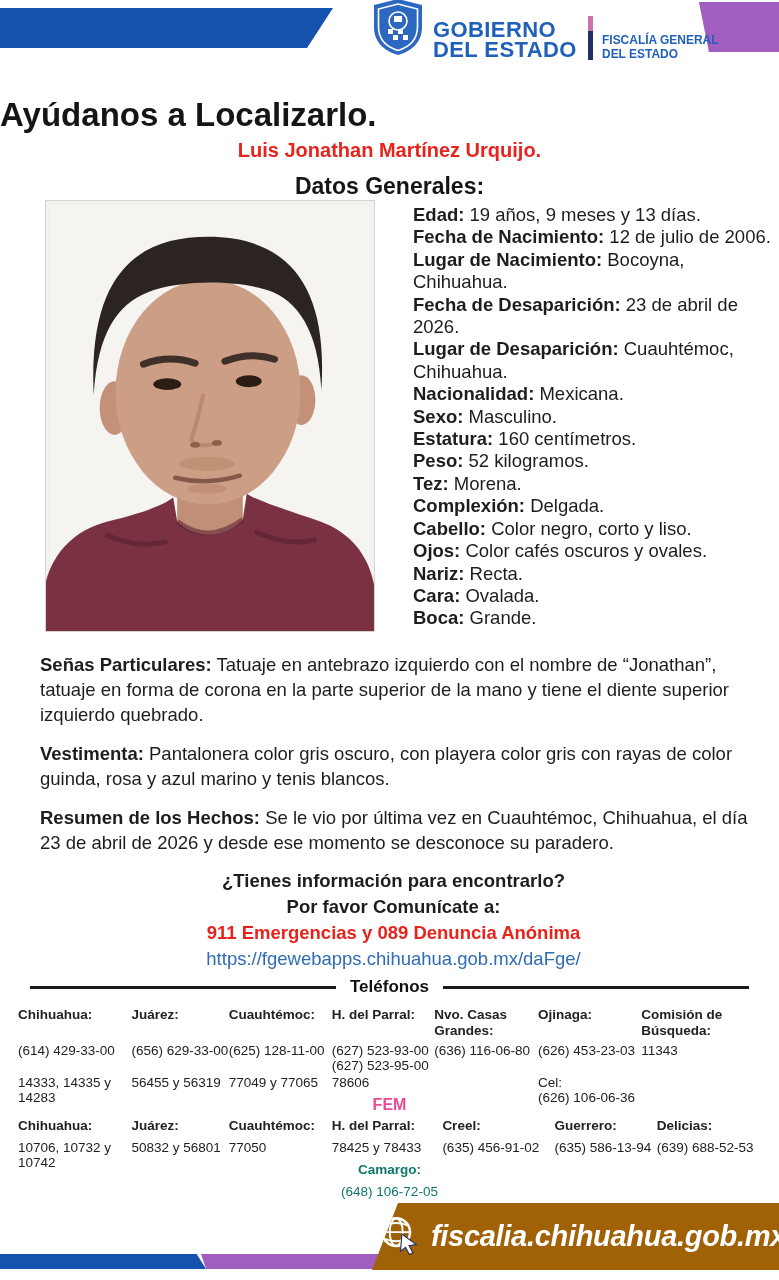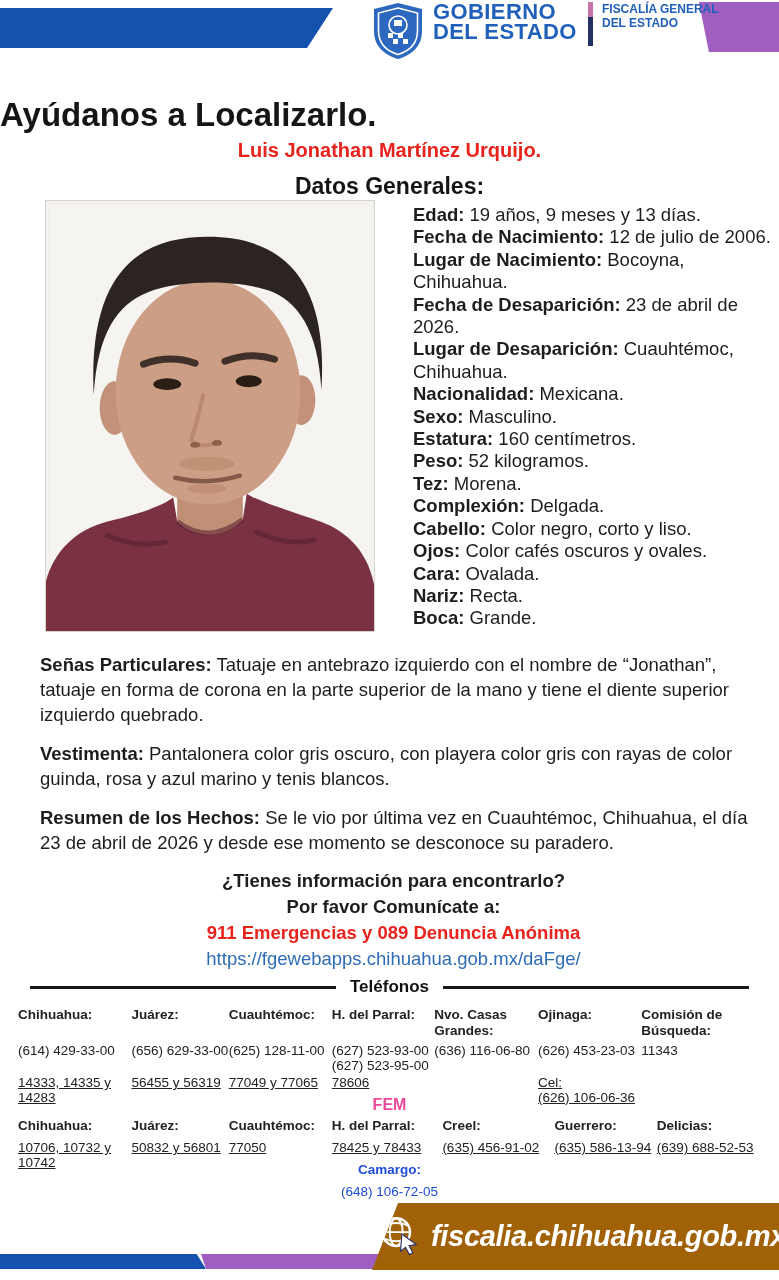--- a/index.html
+++ b/index.html
@@ -4,21 +4,21 @@
 <style>
   html,body{margin:0;padding:0;background:#ffffff;}
   body{width:779px;height:1280px;position:relative;overflow:hidden;
        font-family:"Liberation Sans",sans-serif;color:#1d1d1b;}
   .b{font-weight:bold;}
   
   .hdr-blue{position:absolute;left:0;top:8px;width:333px;height:40px;background:#1552ad;
             clip-path:polygon(0 0,100% 0,92.2% 100%,0 100%);}
   .hdr-purple{position:absolute;right:0;top:2px;width:91px;height:50px;background:#a05fc0;
             clip-path:polygon(12% 0,100% 0,100% 100%,23% 100%);}
-  .logo-row{position:absolute;left:371px;top:2px;height:58px;display:flex;align-items:flex-start;}
+  .logo-row{position:absolute;left:371px;top:2px;height:58px;display:flex;align-items:flex-end;}
   .gob{margin-left:8px;color:#2060ba;font-weight:bold;font-size:22px;line-height:20px;letter-spacing:.4px;}
   .logo-divider{width:5px;height:44px;margin:0 9px 0 11px;
             background:linear-gradient(to bottom,#c873aa 0 34%,#233064 34% 100%);}
   .fis{color:#2060ba;font-weight:bold;font-size:13px;line-height:13.5px;
        transform:scaleX(.92);transform-origin:left center;white-space:nowrap;}
   
   .title-help{position:absolute;top:96px;left:0;width:100%;text-align:left;
               font-size:33px;font-weight:bold;color:#151515;}
   .title-name{position:absolute;top:139px;left:0;width:100%;text-align:center;
               font-size:20px;font-weight:bold;color:#e8231c;}
@@ -42,25 +42,25 @@
   .tel-title-row{position:absolute;left:30px;top:977px;width:719px;display:flex;align-items:center;gap:14px;}
   .rule{flex:1;height:3px;background:#181818;}
   .tel-title{font-weight:bold;font-size:17px;color:#111;}
   .grid{position:absolute;left:18px;width:742px;display:grid;
         font-size:13.5px;white-space:pre-line;color:#222;}
   .tel-grid{top:1007px;grid-template-columns:15.3% 13.1% 13.9% 13.8% 14% 13.9% 16%;}
   .fem-grid{top:1118px;grid-template-columns:15.3% 13.1% 13.9% 14.9% 15.1% 13.8% 13.9%;}
   .cell-h{font-weight:bold;line-height:15.5px;height:37px;}
   .cell-hf{font-weight:bold;line-height:15.5px;height:23px;}
   .r1{line-height:14.8px;min-height:32px;}
-  .r2{line-height:14.8px;text-decoration:underline;}
+  .r2{line-height:14.8px;}
   .fem-title{position:absolute;top:1096px;left:0;width:100%;text-align:center;
              font-weight:bold;font-size:16px;color:#ec4899;}
   .camargo{position:absolute;top:1162px;left:0;width:100%;text-align:center;
-           font-size:13.5px;line-height:15px;color:#1d4ed8;}
+           font-size:13.5px;line-height:15px;color:#0f766e;}
   .camargo .val{margin-top:7px;}
   
   .strip-blue{position:absolute;left:0;top:1254px;width:206px;height:15px;background:#1552ad;
               clip-path:polygon(0 0,95.5% 0,100% 100%,0 100%);}
   .strip-purple{position:absolute;left:196px;top:1254px;width:186px;height:15px;background:#a05fc0;
               clip-path:polygon(5px 0,100% 0,97% 100%,10px 100%);}
   .footer{position:absolute;left:372px;top:1203px;width:407px;height:67px;background:#a16207;
           clip-path:polygon(26px 0,100% 0,100% 100%,0 100%);
           display:flex;align-items:center;justify-content:center;gap:10px;
           padding-left:14px;box-sizing:border-box;}
@@ -134,22 +134,22 @@
     <div><span class="b">Fecha de Desaparición:</span> <span>23 de abril de 2026.</span></div>
     <div><span class="b">Lugar de Desaparición:</span> <span>Cuauhtémoc, Chihuahua.</span></div>
     <div><span class="b">Nacionalidad:</span> <span>Mexicana.</span></div>
     <div><span class="b">Sexo:</span> <span>Masculino.</span></div>
     <div><span class="b">Estatura:</span> <span>160 centímetros.</span></div>
     <div><span class="b">Peso:</span>&nbsp;<span>52 kilogramos.</span></div>
     <div><span class="b">Tez:</span> <span>Morena.</span></div>
     <div><span class="b">Complexión:</span> <span>Delgada.</span></div>
     <div><span class="b">Cabello:</span> <span>Color negro, corto y liso.</span></div>
     <div><span class="b">Ojos:</span> <span>Color cafés oscuros y ovales.</span></div>
+    <div><span class="b">Nariz:</span> <span>Recta.</span></div>
     <div><span class="b">Cara:</span> <span>Ovalada.</span></div>
-    <div><span class="b">Nariz:</span> <span>Recta.</span></div>
     <div><span class="b">Boca:</span> <span>Grande.</span></div>
   </div>
 
   <div class="paras">
     <p><span class="b">Señas Particulares:</span> <span>Tatuaje en antebrazo izquierdo con el nombre de “Jonathan”, tatuaje en forma de corona en la parte superior de la mano y tiene el diente superior izquierdo quebrado.</span></p>
     <p><span class="b">Vestimenta:</span> <span>Pantalonera color gris oscuro, con playera color gris con rayas de color guinda, rosa y azul marino y tenis blancos.</span></p>
     <p><span class="b">Resumen de los Hechos:</span> <span>Se le vio por última vez en Cuauhtémoc, Chihuahua, el día 23 de abril de 2026 y desde ese momento se desconoce su paradero.</span></p>
   </div>
 
   <div class="contact">

